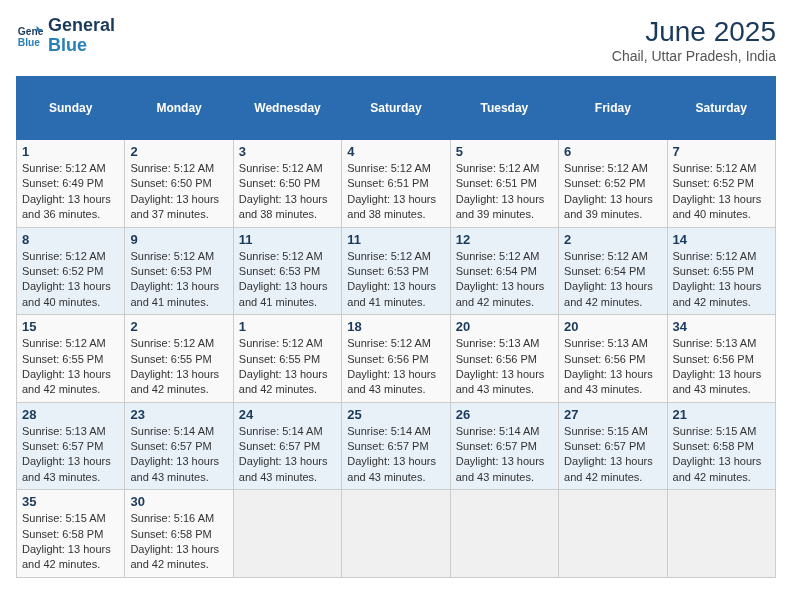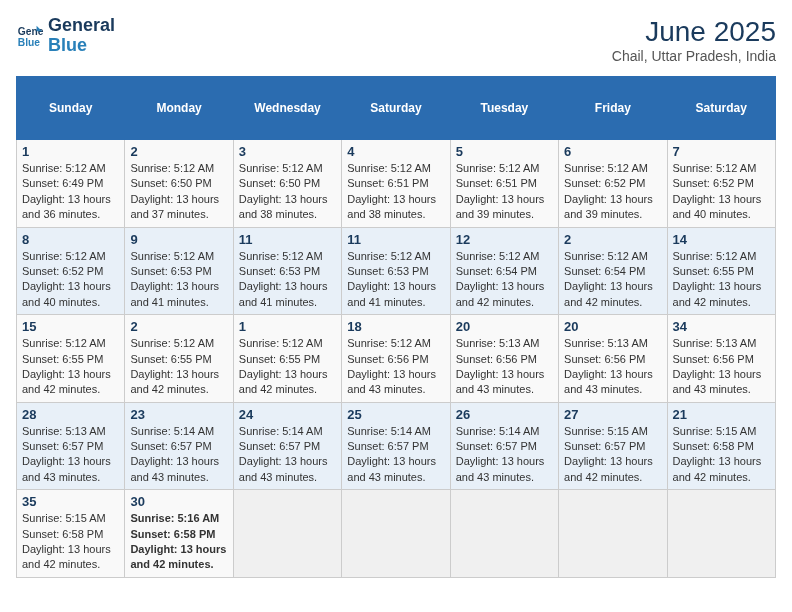--- a/index.html
+++ b/index.html
@@ -329,21 +329,21 @@
       <tr>
         <td>
           <span class="day-num">35</span>
           <div class="day-info" style="white-space: pre-line;">Sunrise: 5:15 AM
 Sunset: 6:58 PM
 Daylight: 13 hours
 and 42 minutes.</div>
         </td>
         <td>
           <span class="day-num">30</span>
-          <div class="day-info" style="white-space: pre-line; font-weight: bold;">Sunrise: 5:16 AM
+          <div class="day-info" style="white-space: pre-line;">Sunrise: 5:16 AM
 Sunset: 6:58 PM
 Daylight: 13 hours
 and 42 minutes.</div>
         </td>
         <td class="empty"></td>
         <td class="empty"></td>
         <td class="empty"></td>
         <td class="empty"></td>
         <td class="empty"></td>
       </tr>

